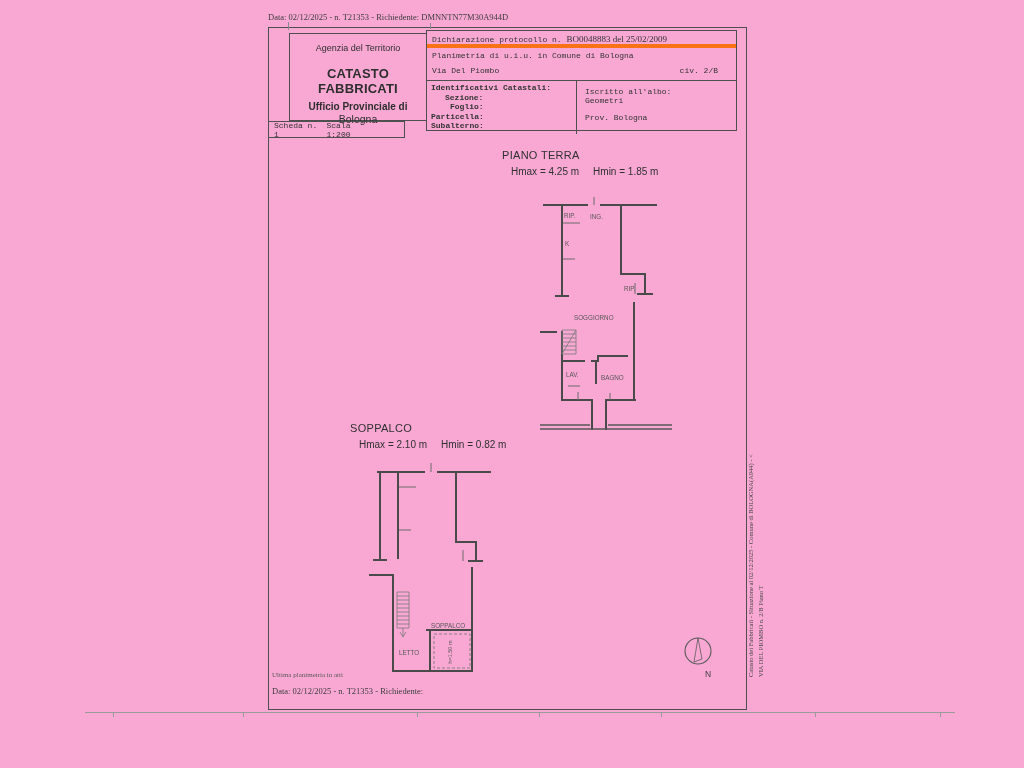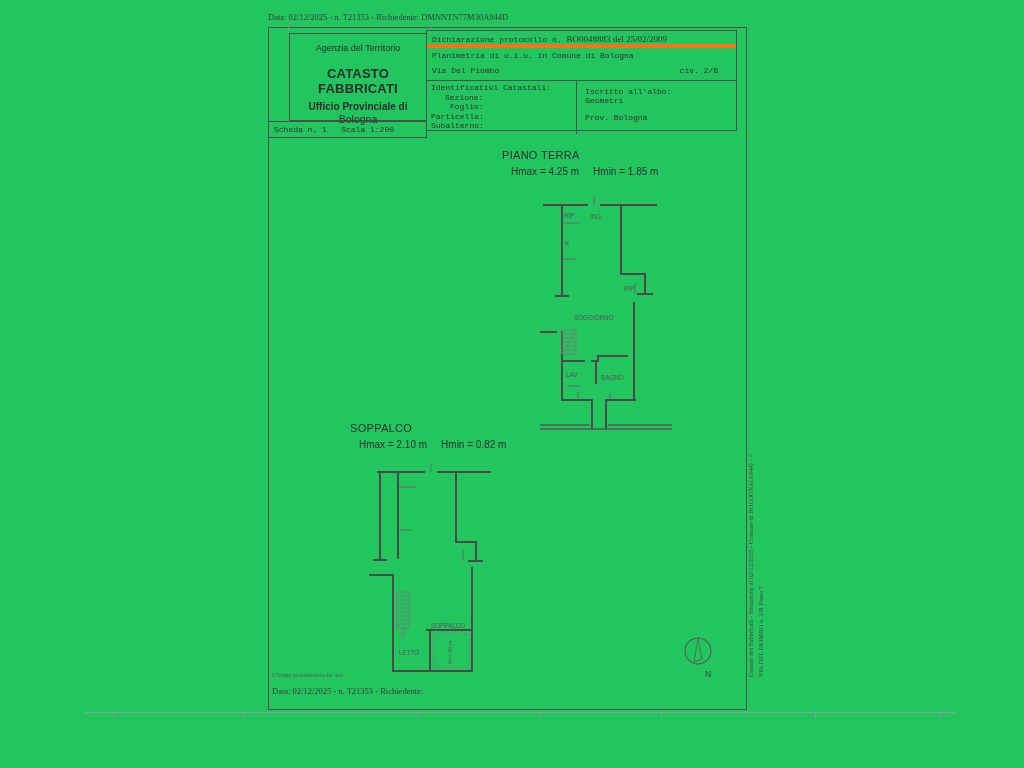--- a/index.html
+++ b/index.html
@@ -1,45 +1,45 @@
 <!DOCTYPE html>
 <html><head>
 <meta charset="utf-8">
 <style>
   html,body{margin:0;padding:0;background:#fff;}
-  #sheet{position:relative;width:1024px;height:768px;background:#22c55e;overflow:hidden;
+  #sheet{position:relative;width:1024px;height:768px;background:#f9a8d4;overflow:hidden;
          font-family:"Liberation Sans",sans-serif;color:#3a3a3a;}
   .abs{position:absolute;}
   .serif{font-family:"Liberation Serif",serif;}
   .mono{font-family:"Liberation Mono","DejaVu Sans Mono",monospace;}
 
   .top-meta{left:268px;top:12px;font-size:8.5px;color:#3c3c3c;}
   .page-border{left:268px;top:27px;width:477px;height:681px;border:1px solid #4f4f4f;}
   .reg-tick{width:1px;background:#8a8a8a;}
 
   .agency-box{left:289px;top:33px;width:136px;height:86px;border:1px solid #4f4f4f;
               text-align:center;color:#2e2e2e;}
   .agency-l1{margin-top:9px;font-size:9px;}
   .agency-l2{margin-top:13px;font-size:13px;font-weight:bold;letter-spacing:.2px;}
   .agency-l3{margin-top:5px;font-size:10px;font-weight:600;}
   .agency-l4{margin-top:1px;font-size:10.5px;font-weight:normal;}
 
-  .scheda-box{left:268px;top:121px;width:159px;height:17px;border:1px solid #4f4f4f;
+  .scheda-box{left:268px;top:121px;width:137px;height:17px;border:1px solid #4f4f4f;
               display:flex;align-items:center;justify-content:space-between;
-              font-size:8px;padding:0 32px 0 5px;box-sizing:border-box;color:#333;}
+              font-size:8px;padding:0 25px 0 5px;box-sizing:border-box;color:#333;}
 
   .decl-box{left:426px;top:30px;width:311px;height:101px;border:1px solid #4f4f4f;
             font-size:8px;color:#333;box-sizing:border-box;}
   .decl-row1{height:13px;line-height:17px;padding-left:5px;border-bottom:4px solid #f97316;}
   .decl-val{font-family:"Liberation Serif",serif;font-size:9px;}
   .decl-row2{height:14px;line-height:16px;padding-left:5px;}
   .decl-row3{height:19px;line-height:17px;padding:0 18px 0 5px;display:flex;
              justify-content:space-between;border-bottom:1px solid #4f4f4f;box-sizing:border-box;}
   .decl-lower{position:relative;height:53px;display:flex;}
-  .cat-left{width:150px;border-right:1px solid #4f4f4f;padding:2px 8px 0 4px;box-sizing:border-box;}
+  .cat-left{width:150px;border-right:1px solid #4f4f4f;padding:2px 8px 0 4px;box-sizing:border-box;font-weight:bold;}
   .cat-left div{line-height:9.5px;}
   .ind1{padding-left:14px;}
   .ind2{padding-left:19px;}
   .cat-right{padding:6px 0 8px 8px;}
   .cat-right div{line-height:9px;}
   .albo3{margin-top:8px;}
 
   .plan-title{font-size:11px;color:#303030;letter-spacing:.3px;}
   .plan-heights{font-size:10px;color:#303030;}
   .plan-heights span{margin-right:14px;}

